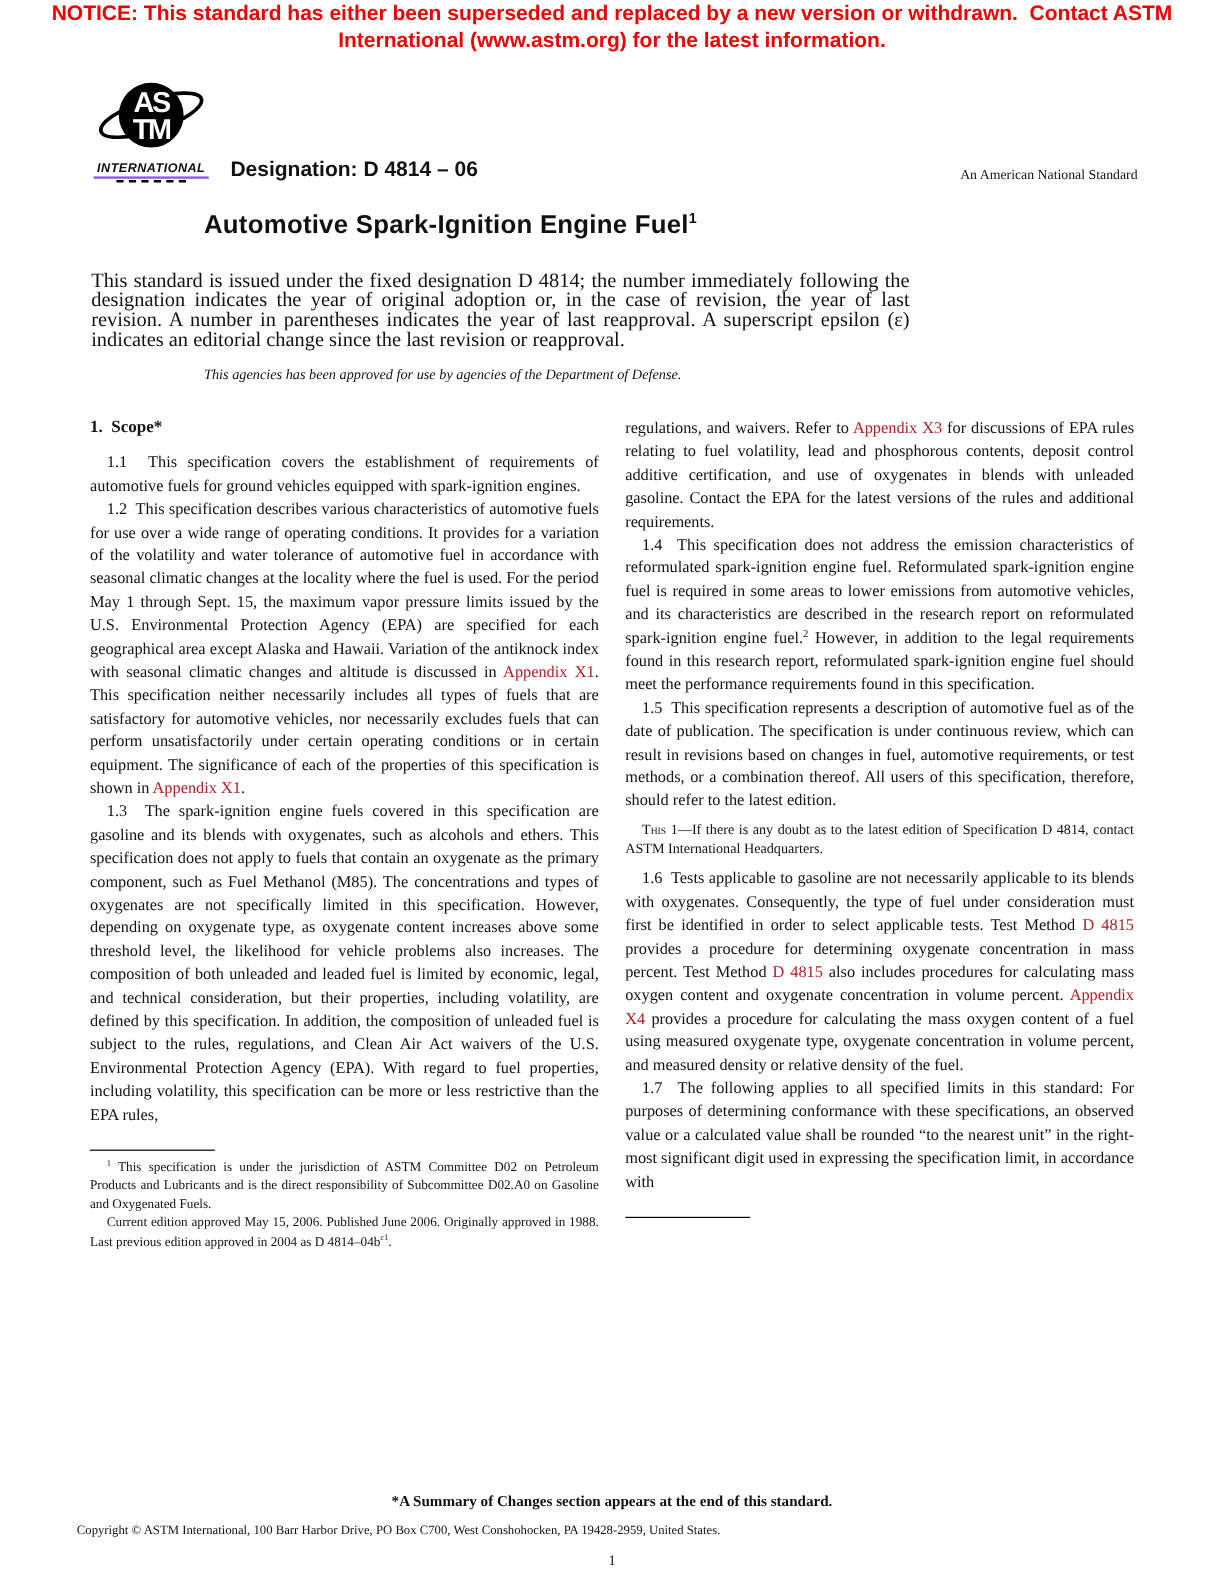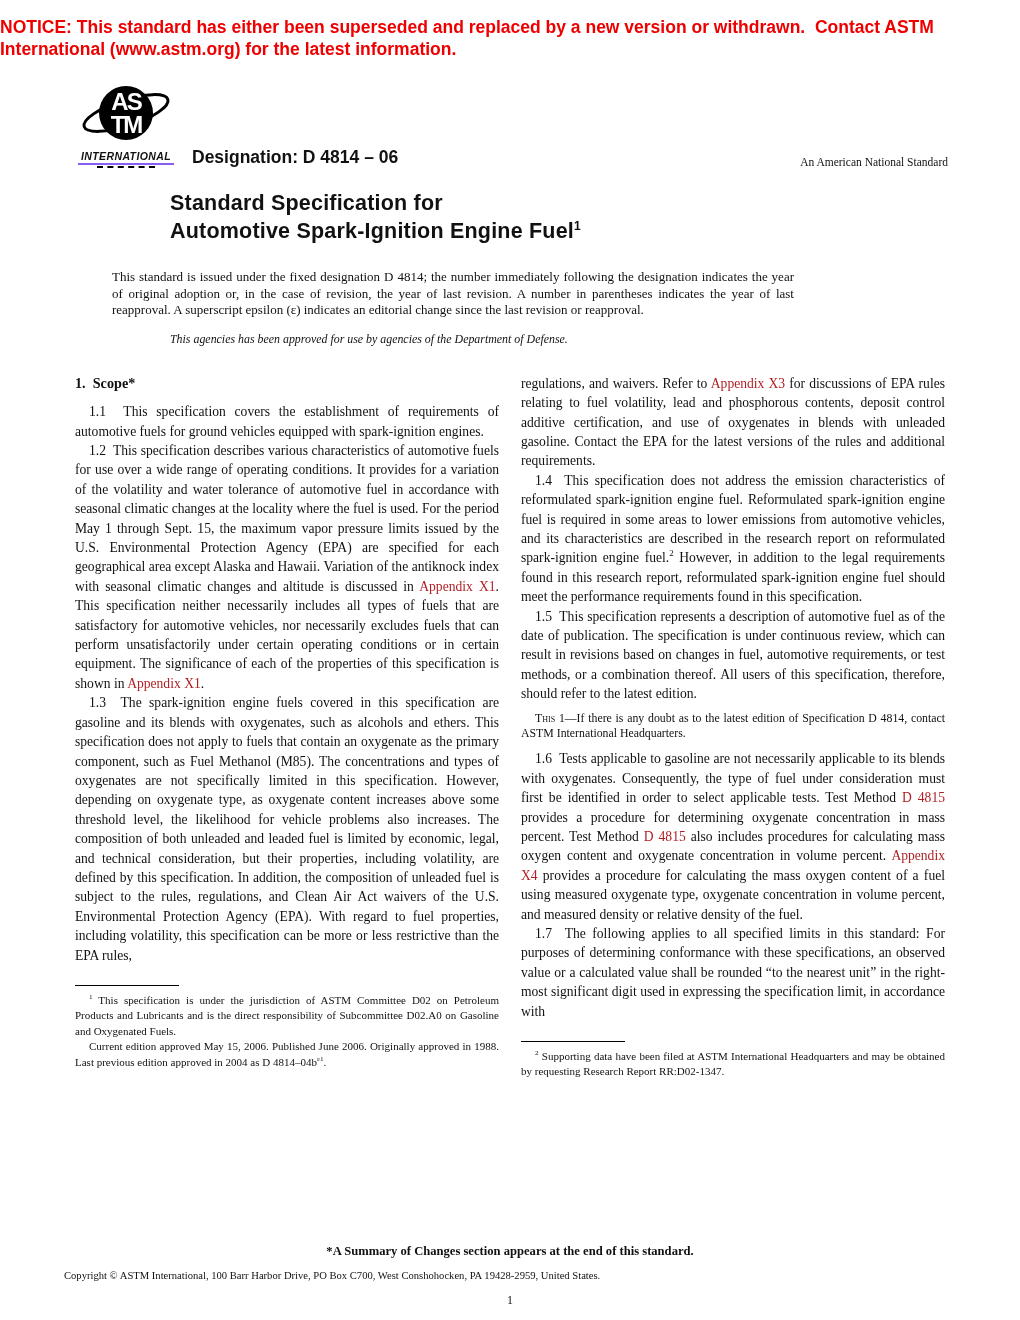--- a/index.html
+++ b/index.html
@@ -9,21 +9,21 @@
   *{margin:0;padding:0;box-sizing:border-box;}
   html,body{background:#ffffff;}
   body{
     width:1020px;height:1320px;
     position:relative;
     font-family:"Liberation Serif",serif;
     color:#111;
     overflow:hidden;
   }
   .notice{
-    padding-top:16px;
+    text-align:center;
     font-family:"Liberation Sans",sans-serif;
     font-weight:bold;
     font-size:17.5px;
     line-height:22px;
     color:var(--notice-red);
   }
   .header-row{
     margin:16px 72px 0 78px;
     display:flex;
     align-items:flex-end;
@@ -52,22 +52,22 @@
   }
   .title-block{
     margin:22px 0 0 170px;
     font-family:"Liberation Sans",sans-serif;
     font-weight:bold;
     font-size:21.5px;line-height:27.5px;
     letter-spacing:.2px;
   }
   .title-block sup{font-size:12px;}
   .preamble{
-    margin:24px 0 0 112px;width:682px;
-    font-size:13px;line-height:16.6px;
+    margin:24px 0 0 76px;width:682px;
+    font-size:17px;line-height:16.6px;
     text-align:justify;
   }
   .dod-line{
     margin:13px 0 0 170px;width:682px;
     font-style:italic;
     font-size:11.9px;
   }
   .columns{
     margin:27px 75px 0 75px;
     display:flex;gap:22px;
@@ -134,21 +134,20 @@
       <text x="46" y="53" text-anchor="middle" fill="#fff" font-family="Liberation Sans, sans-serif" font-weight="bold" font-size="24" letter-spacing="-2">TM</text>
     </svg>
     <div class="logo-sub">INTERNATIONAL</div>
     <div class="logo-dash"></div>
   </div>
   <div class="designation">Designation: D 4814 – 06</div>
   <div class="std-note">An American National Standard</div>
 </div>
 
 <div class="title-block">
-  <div>Standard Specification for</div>
   <div><span>Automotive Spark-Ignition Engine Fuel</span><sup>1</sup></div>
 </div>
 
 <div class="preamble">This standard is issued under the fixed designation D 4814; the number immediately following the designation indicates the year of original adoption or, in the case of revision, the year of last revision. A number in parentheses indicates the year of last reapproval. A superscript epsilon (ε) indicates an editorial change since the last revision or reapproval.</div>
 <div class="dod-line">This agencies has been approved for use by agencies of the Department of Defense.</div>
 
 <div class="columns">
   <div class="column">
     <div class="section-heading">1.&nbsp; Scope*</div>
     <p><span>1.1&nbsp; This specification covers the establishment of requirements of automotive fuels for ground vehicles equipped with spark-ignition engines.</span></p>
@@ -162,21 +161,20 @@
   </div>
   <div class="column">
     <p class="no-indent"><span>regulations, and waivers. Refer to </span><span class="ref-link">Appendix X3</span><span> for discussions of EPA rules relating to fuel volatility, lead and phosphorous contents, deposit control additive certification, and use of oxygenates in blends with unleaded gasoline. Contact the EPA for the latest versions of the rules and additional requirements.</span></p>
     <p><span>1.4&nbsp; This specification does not address the emission characteristics of reformulated spark-ignition engine fuel. Reformulated spark-ignition engine fuel is required in some areas to lower emissions from automotive vehicles, and its characteristics are described in the research report on reformulated spark-ignition engine fuel.</span><sup>2</sup><span> However, in addition to the legal requirements found in this research report, reformulated spark-ignition engine fuel should meet the performance requirements found in this specification.</span></p>
     <p><span>1.5&nbsp; This specification represents a description of automotive fuel as of the date of publication. The specification is under continuous review, which can result in revisions based on changes in fuel, automotive requirements, or test methods, or a combination thereof. All users of this specification, therefore, should refer to the latest edition.</span></p>
     <p class="note"><span class="smallcaps">This</span><span> 1—If there is any doubt as to the latest edition of Specification D 4814, contact ASTM International Headquarters.</span></p>
     <p><span>1.6&nbsp; Tests applicable to gasoline are not necessarily applicable to its blends with oxygenates. Consequently, the type of fuel under consideration must first be identified in order to select applicable tests. Test Method </span><span class="ref-link">D 4815</span><span> provides a procedure for determining oxygenate concentration in mass percent. Test Method </span><span class="ref-link">D 4815</span><span> also includes procedures for calculating mass oxygen content and oxygenate concentration in volume percent. </span><span class="ref-link">Appendix X4</span><span> provides a procedure for calculating the mass oxygen content of a fuel using measured oxygenate type, oxygenate concentration in volume percent, and measured density or relative density of the fuel.</span></p>
     <p><span>1.7&nbsp; The following applies to all specified limits in this standard: For purposes of determining conformance with these specifications, an observed value or a calculated value shall be rounded “to the nearest unit” in the right-most significant digit used in expressing the specification limit, in accordance with</span></p>
     <div class="footnote-block">
       <div class="footnote-rule"></div>
-      <p><sup>2</sup><span> Supporting data have been filed at ASTM International Headquarters and may be obtained by requesting Research Report RR:D02-1347.</span></p>
     </div>
   </div>
 </div>
 
 <div class="footer">
   <div class="summary-line">*A Summary of Changes section appears at the end of this standard.</div>
   <div class="copyright">Copyright © ASTM International, 100 Barr Harbor Drive, PO Box C700, West Conshohocken, PA 19428-2959, United States.</div>
   <div class="page-number">1</div>
 </div>
 

